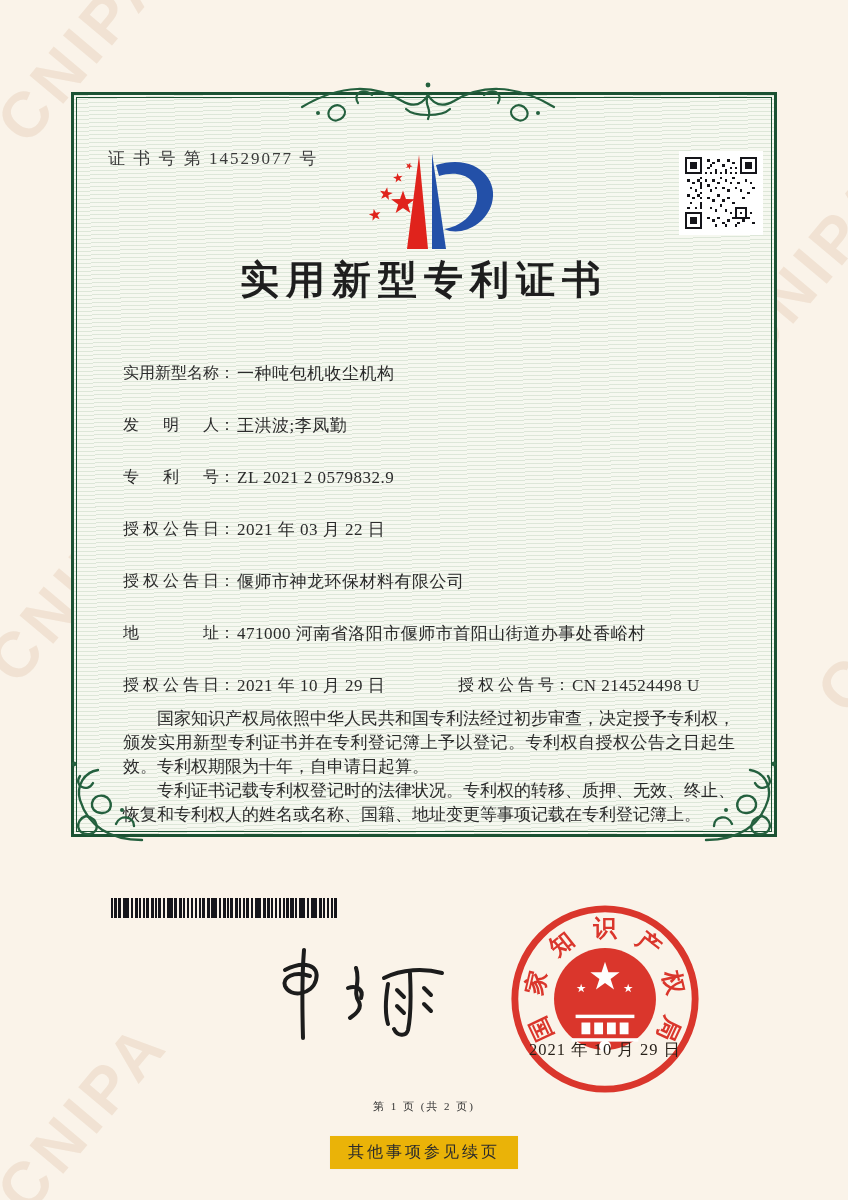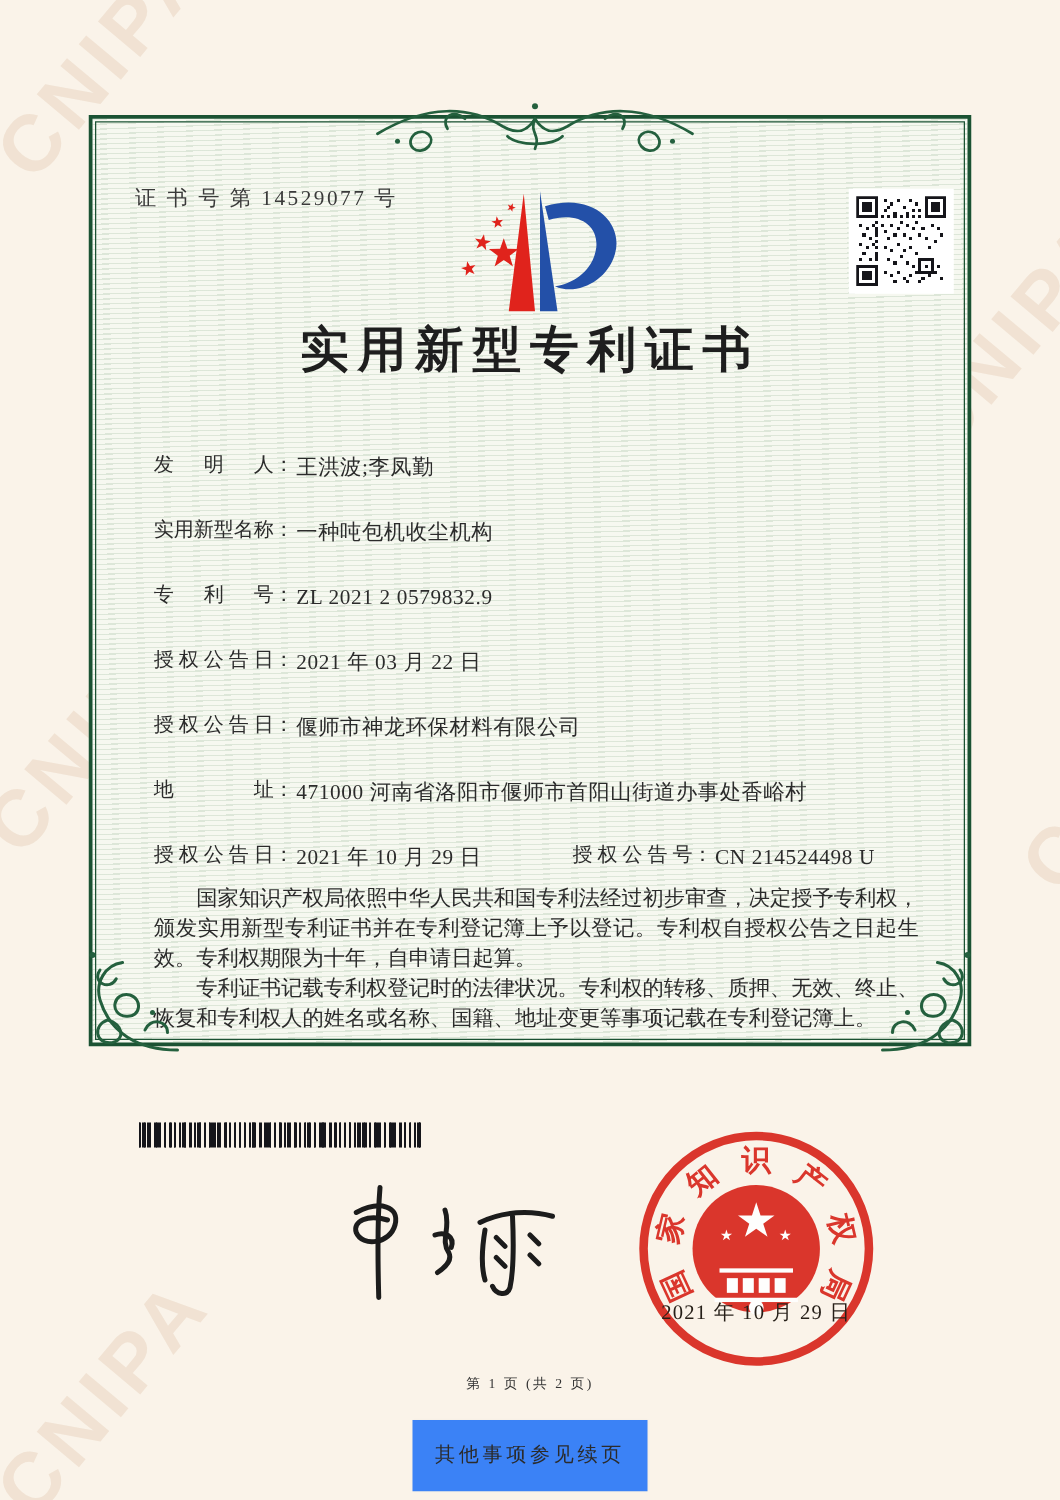--- a/index.html
+++ b/index.html
@@ -102,21 +102,21 @@
     text-align:center;font-size:16.5px;letter-spacing:1px;color:#261f18;z-index:5;
   }
 
   .page-info{
     position:absolute;left:0;top:1004px;width:100%;
     text-align:center;font-size:11px;letter-spacing:2px;color:#333;z-index:3;
   }
 
   .note-box{
     position:absolute;left:50%;top:1136px;transform:translateX(-50%);
-    background:#3b82f6;padding:18px 18px;
+    background:#eab308;padding:6px 18px;
     font-size:16px;letter-spacing:3px;color:#2b2b2b;z-index:2;
     box-shadow:0 0 2px rgba(0,0,0,0.04);
   }
 </style>
 </head>
 <body>
 
 <div class="page">
 
   <div class="wm" style="left:-30px;top:10px;">CNIPA</div>
@@ -222,24 +222,24 @@
         <rect x="20" y="20" width="5" height="5"></rect>
       </g>
       <rect x="21" y="21" width="3" height="3" fill="#ffffff"></rect>
       <rect x="22" y="22" width="1" height="1" fill="#15151a"></rect>
     </svg>
 
     <div class="title">实用新型专利证书</div>
 
     <div class="fields">
       <div class="frow">
+        <span class="flabel">实用新型名称</span><span class="fcolon">：</span><span class="fvalue">一种吨包机收尘机构</span>
+      </div>
+      <div class="frow">
         <span class="flabel">发明人</span><span class="fcolon">：</span><span class="fvalue">王洪波;李凤勤</span>
-      </div>
-      <div class="frow">
-        <span class="flabel">实用新型名称</span><span class="fcolon">：</span><span class="fvalue">一种吨包机收尘机构</span>
       </div>
       <div class="frow">
         <span class="flabel">专利号</span><span class="fcolon">：</span><span class="fvalue">ZL 2021 2 0579832.9</span>
       </div>
       <div class="frow">
         <span class="flabel">授权公告日</span><span class="fcolon">：</span><span class="fvalue">2021 年 03 月 22 日</span>
       </div>
       <div class="frow">
         <span class="flabel">授权公告日</span><span class="fcolon">：</span><span class="fvalue">偃师市神龙环保材料有限公司</span>
       </div>

